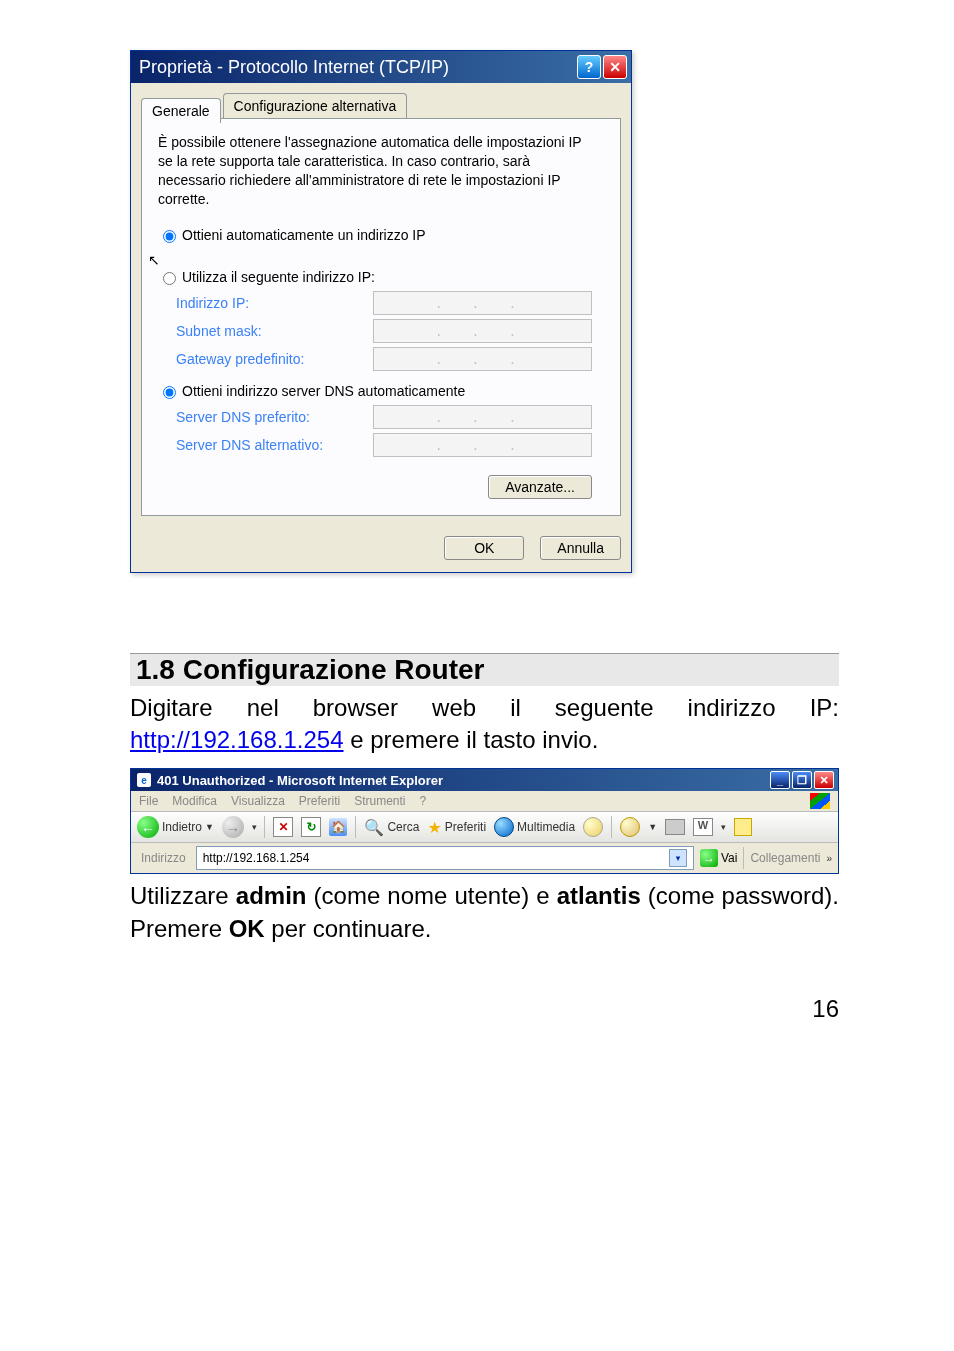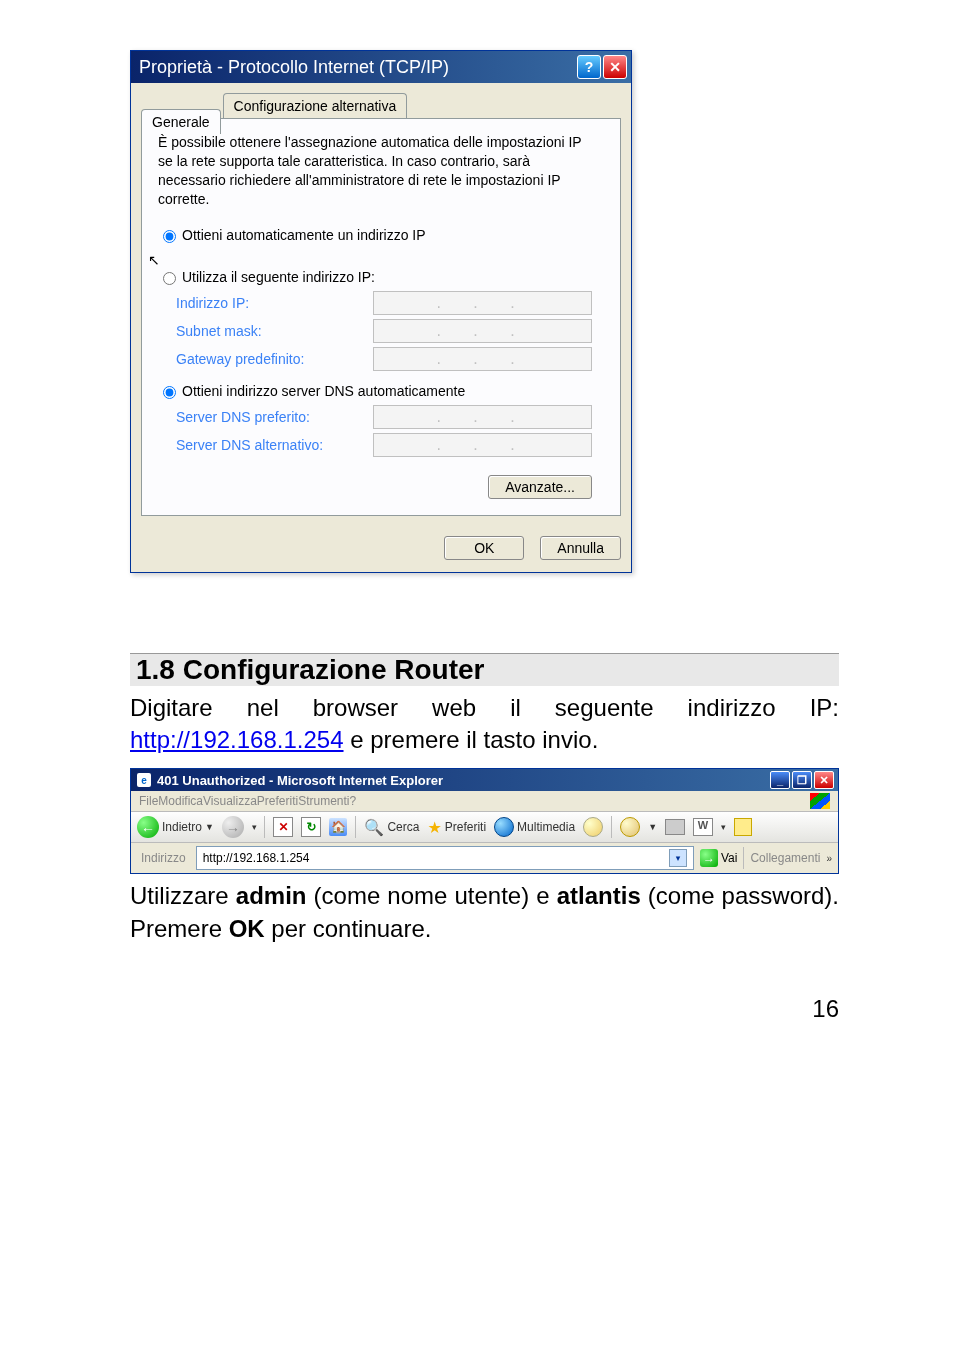--- a/index.html
+++ b/index.html
@@ -85,21 +85,21 @@
     border: 1px solid #919b9c;
     border-bottom: none;
     background: #ece9d8;
     border-top-left-radius: 4px;
     border-top-right-radius: 4px;
     margin-right: 2px;
     position: relative;
   }
   .tab.active {
     background: #fcfcfe;
-    top: 16px;
+    top: 5px;
   }
   .tab-pane {
     border: 1px solid #919b9c;
     border-top: none;
     background: #fcfcfe;
     padding: 14px 28px 16px 16px;
   }
   .info-text {
     font-size: 14px;
     line-height: 1.35;
@@ -216,20 +216,21 @@
     border: 1px solid #fff;
     border-radius: 2px;
     display:flex;align-items:center;justify-content:center;
     color:#fff;font-weight:bold;font-size:11px;
   }
   .ie-min { background: linear-gradient(to bottom,#4a8cf7,#0a246a); }
   .ie-max { background: linear-gradient(to bottom,#4a8cf7,#0a246a); }
   .ie-close { background: linear-gradient(to bottom,#f88,#c00); }
   .ie-menubar {
     display: flex;
+    gap: 14px;
     padding: 2px 8px;
     color: #888;
     font-size: 12px;
     align-items: center;
   }
   .ie-menubar .flag {
     margin-left: auto;
     width: 20px;
     height: 16px;
     background: linear-gradient(to bottom right,#ff0000 0 25%,#00a000 25% 50%,#0055ff 50% 75%,#ffcc00 75% 100%);

